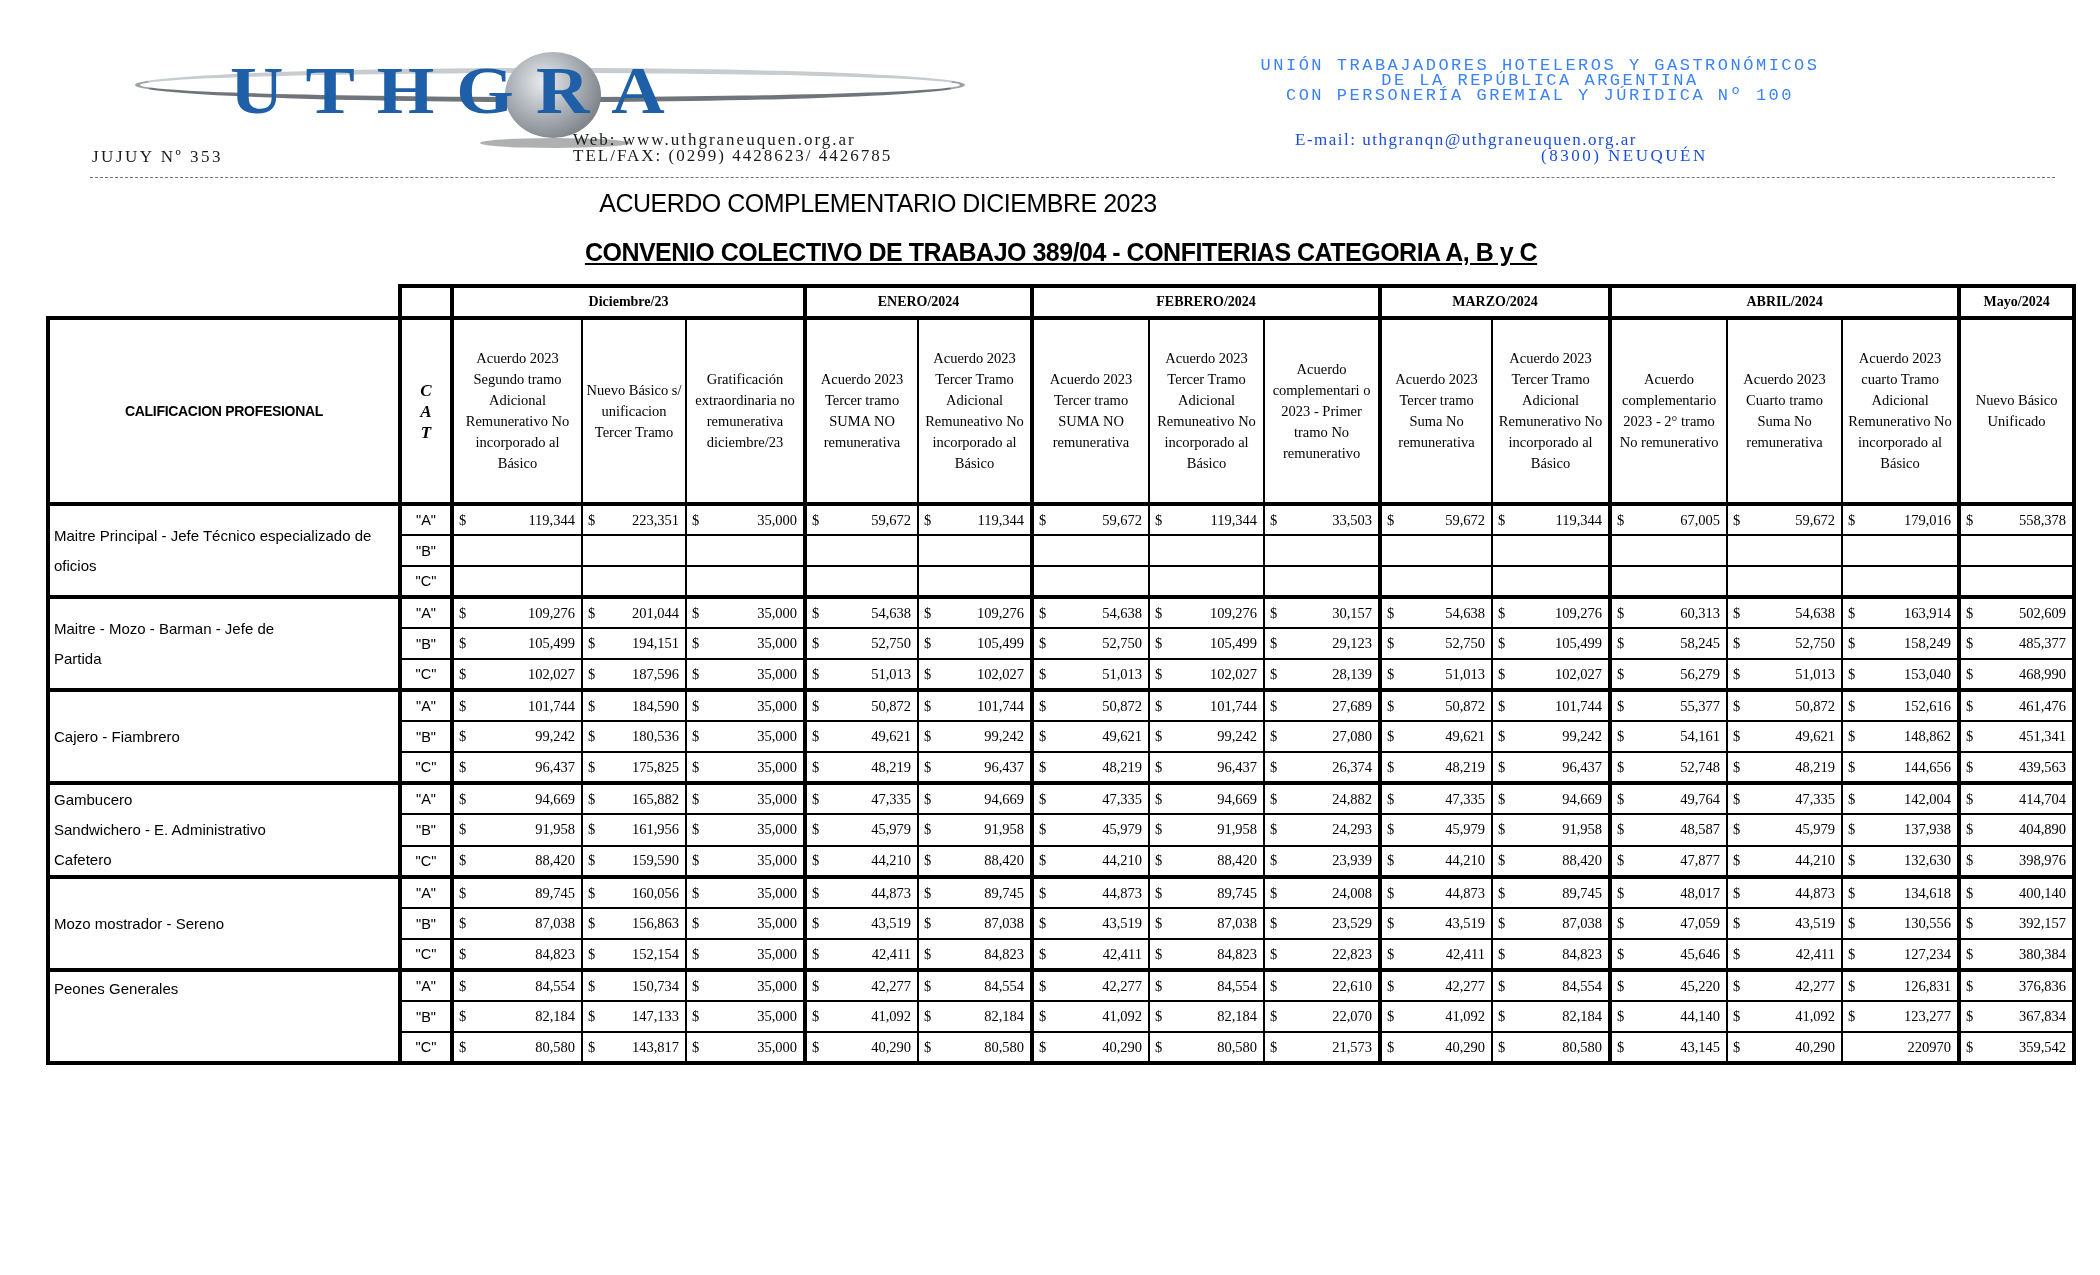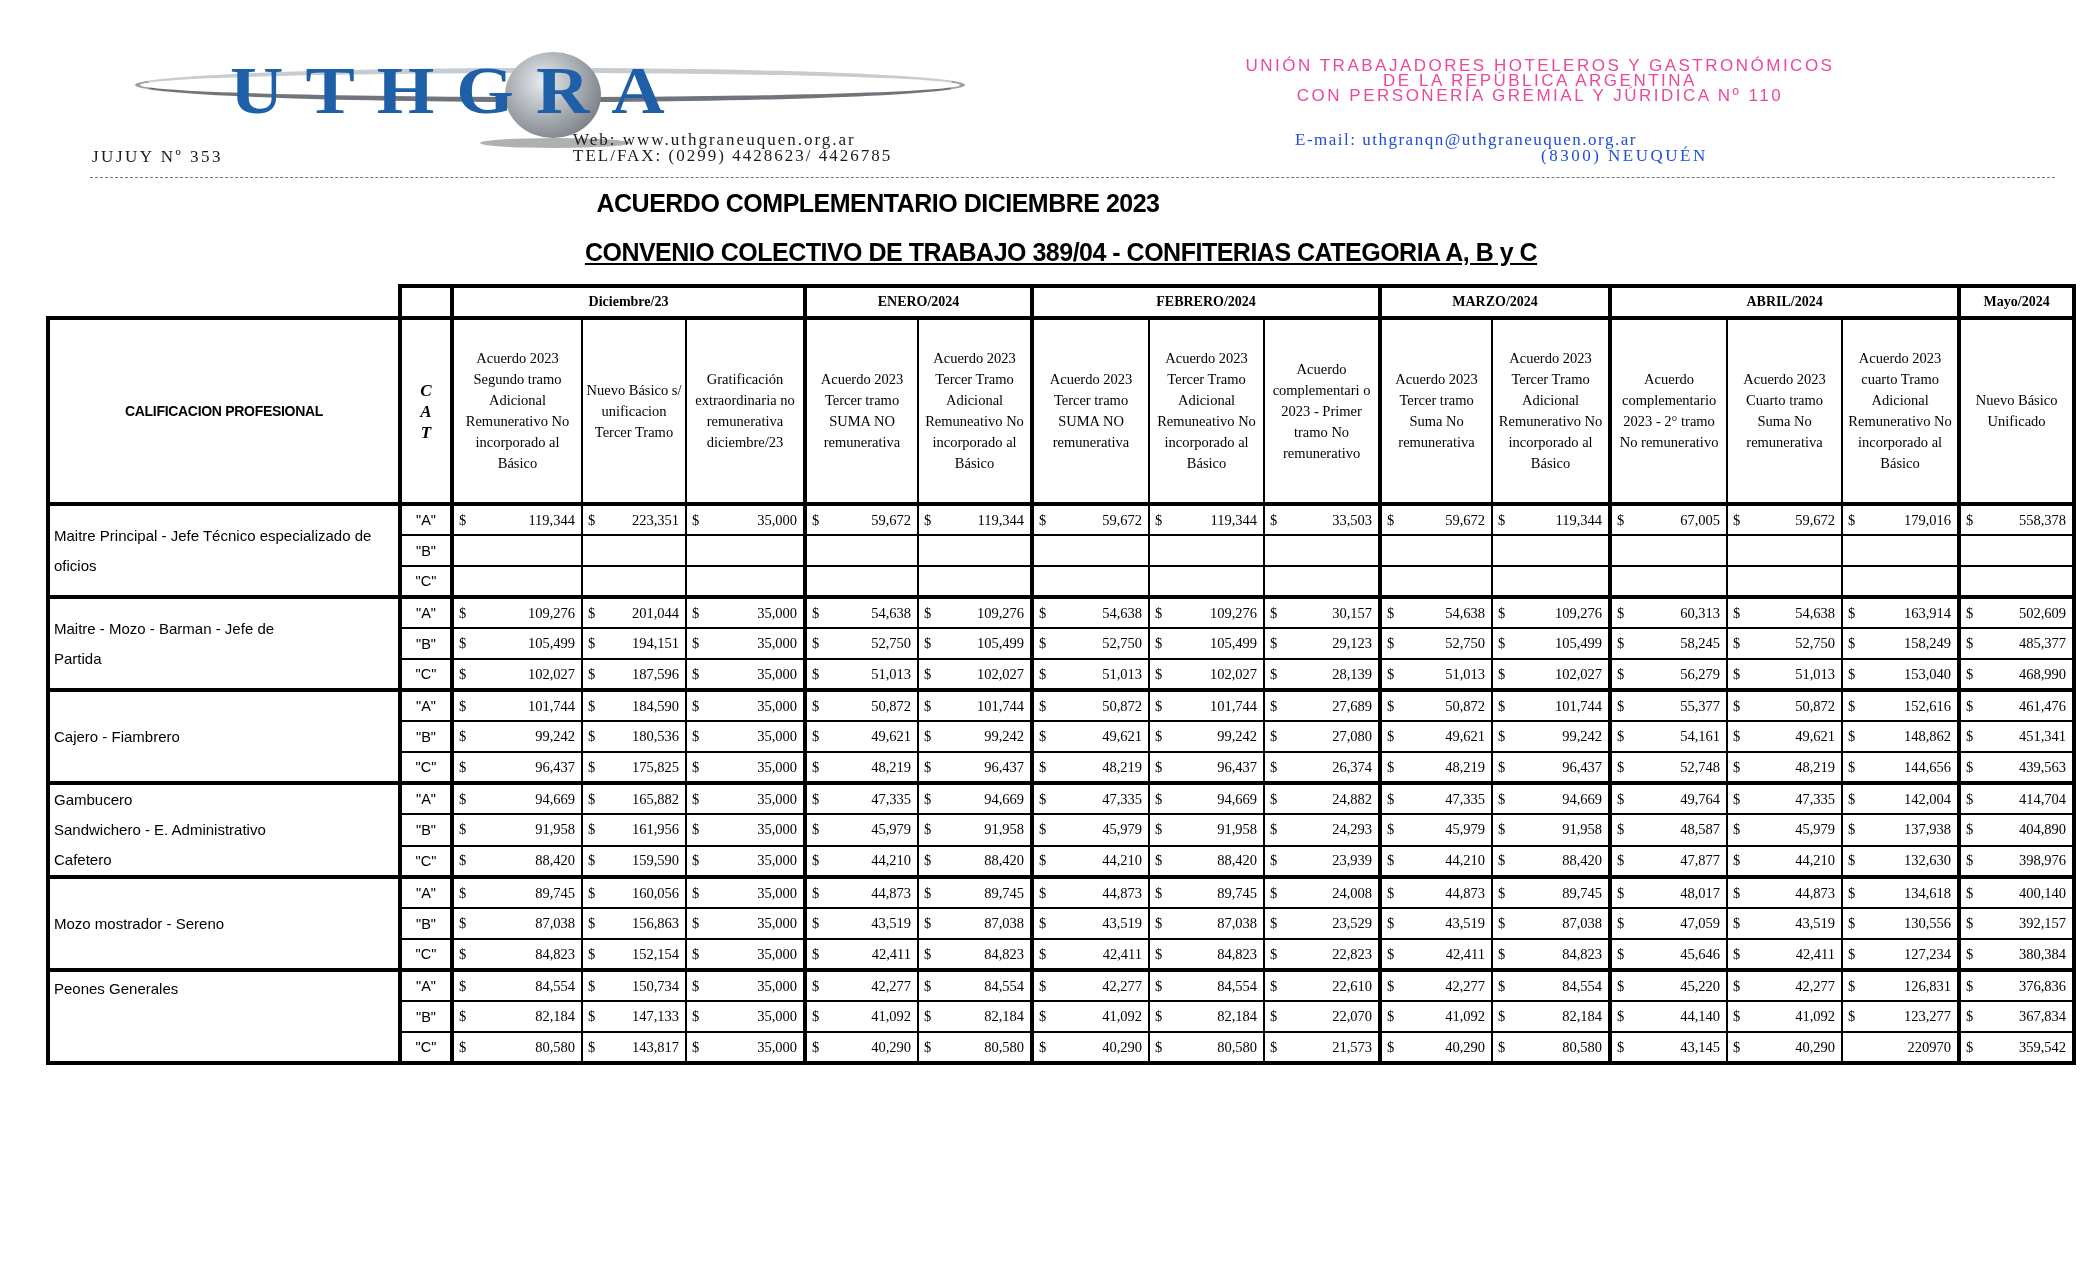--- a/index.html
+++ b/index.html
@@ -8,30 +8,30 @@
 
   .letterhead { position: absolute; left: 0; top: 0; width: 1864px; height: 185px; }
   .logo { position: absolute; left: 135px; top: 50px; width: 830px; height: 80px; }
   .logo .ring { position: absolute; left: 0; top: 18px; width: 830px; height: 34px; border-radius: 50%;
     border: 5px solid #9aa0a6; border-top-color: #c7ccd1; border-bottom-color: #6f757b; }
   .logo .globe { position: absolute; left: 370px; top: 2px; width: 96px; height: 86px; border-radius: 50%;
     background: radial-gradient(circle at 40% 35%, #e9ecef 0%, #a7adb3 45%, #5e646a 100%); }
   .logo .shadow { position: absolute; left: 345px; top: 88px; width: 150px; height: 10px; border-radius: 50%; background: #6b6f73; opacity: .55; }
   .logo .word { position: absolute; left: 95px; top: -2px; font-family: "Liberation Serif", serif; font-size: 74px; font-weight: bold;
     letter-spacing: 22px; color: #1f5fa8; transform: scaleY(0.9); }
-  .org { position: absolute; left: 1005px; top: 58px; width: 1070px; text-align: center; font-family: Liberation Sans, sans-serif;
-    font-size: 17px; letter-spacing: 2.5px; line-height: 15px; color: #ec4899; }
+  .org { position: absolute; left: 1005px; top: 58px; width: 1070px; text-align: center; font-family: Liberation Mono, monospace;
+    font-size: 17px; letter-spacing: 2.5px; line-height: 15px; color: #3b82f6; }
   .contact-left { position: absolute; left: 92px; top: 147px; font-size: 17px; letter-spacing: 2.5px; color: #1a1a1a; }
   .contact-mid { position: absolute; left: 573px; top: 132px; font-size: 17px; letter-spacing: 2px; line-height: 16px; color: #1a1a1a; }
   .contact-right { position: absolute; left: 1295px; top: 132px; font-size: 17px; letter-spacing: 1.5px; line-height: 16px; color: #1d4ed8; }
   .contact-right .pc { display: block; padding-left: 246px; letter-spacing: 2.5px; }
   .hr { position: absolute; left: 90px; top: 177px; width: 1965px; border-top: 1px dashed #777; }
 
   .title1 { position: absolute; left: 0; top: 189px; width: 1756px; text-align: center; font-family: "Liberation Sans", sans-serif;
-    font-weight: bold; font-size: 25px; letter-spacing: -0.5px; }
+    font-weight: normal; font-size: 25px; letter-spacing: -0.5px; }
   .title2 { position: absolute; left: 0; top: 238px; width: 2100px; text-align: center; font-family: "Liberation Sans", sans-serif;
     font-weight: bold; font-size: 25px; letter-spacing: -0.5px; }
   .title2 span { text-decoration: underline; margin-left: 22px; }
 
   table.grid { position: absolute; left: 46px; top: 284px; border-collapse: collapse; table-layout: fixed; width: 2026px; }
   table.grid td { border: 2px solid #000; padding: 0; overflow: hidden; }
   .thick-l { border-left: 4px solid #000 !important; }
   .thick-r { border-right: 4px solid #000 !important; }
   .thick-t { border-top: 4px solid #000 !important; }
   .thick-b { border-bottom: 4px solid #000 !important; }
@@ -54,21 +54,21 @@
 <div class="letterhead">
   <div class="logo">
     <div class="ring"></div>
     <div class="globe"></div>
     <div class="shadow"></div>
     <div class="word">UTHGRA</div>
   </div>
   <div class="org">
     <div>UNIÓN TRABAJADORES HOTELEROS  Y GASTRONÓMICOS</div>
     <div>DE LA REPÚBLICA ARGENTINA</div>
-    <div>CON PERSONERÍA GREMIAL Y JÚRIDICA Nº 110</div>
+    <div>CON PERSONERÍA GREMIAL Y JÚRIDICA Nº 100</div>
   </div>
   <div class="contact-left">JUJUY Nº 353</div>
   <div class="contact-mid">
     <div>Web: www.uthgraneuquen.org.ar</div>
     <div>TEL/FAX: (0299) 4428623/ 442678​5</div>
   </div>
   <div class="contact-right">
     <div>E-mail: uthgranqn@uthgraneuquen.org.ar</div>
     <span class="pc">(8300) NEUQUÉN</span>
   </div>

